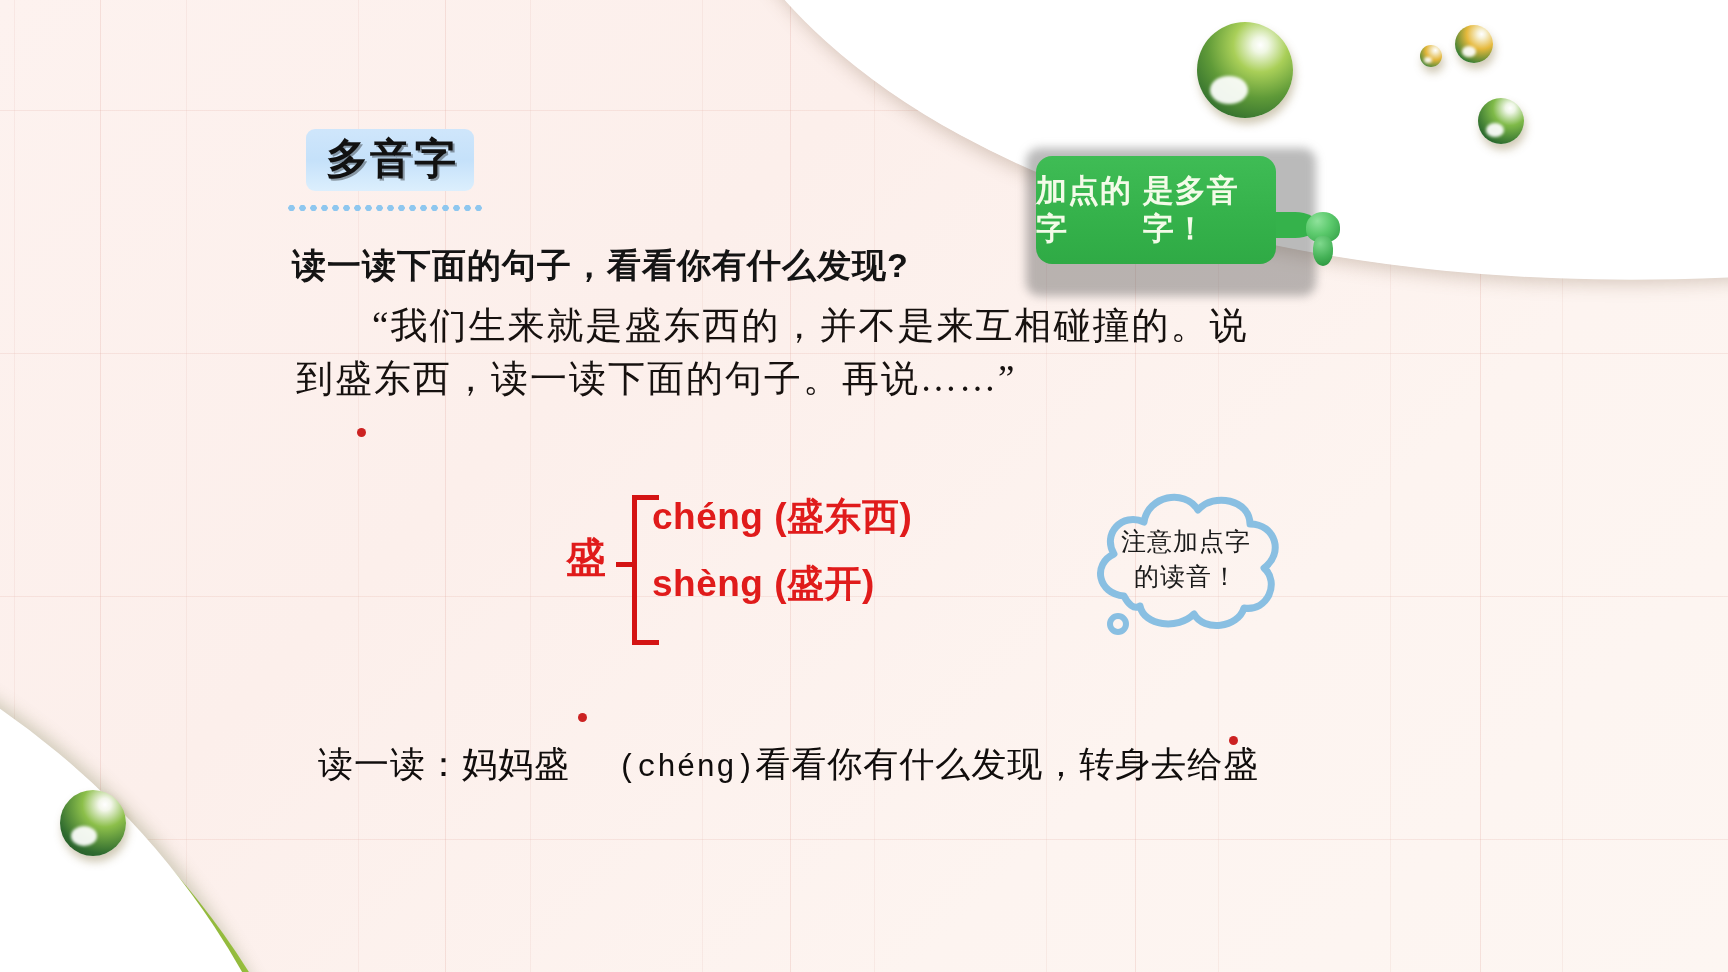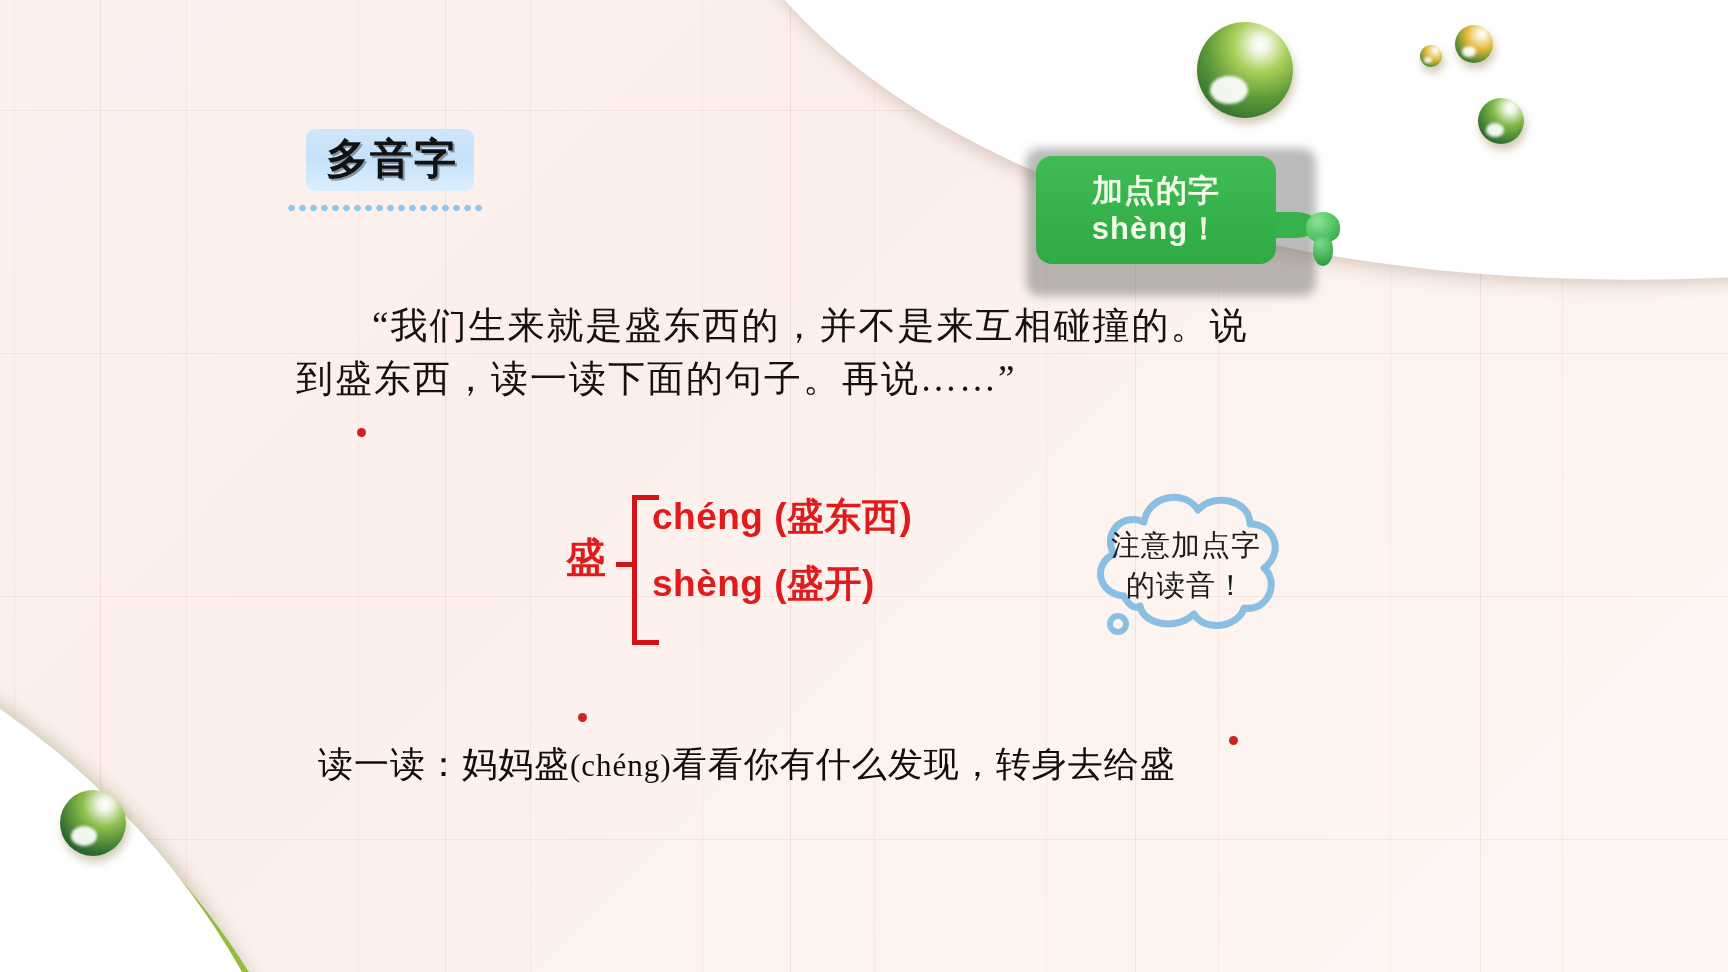--- a/index.html
+++ b/index.html
@@ -211,21 +211,21 @@
   }
   .green-bubble {
     position: absolute;
     left: 1036px;
     top: 156px;
     width: 240px;
     height: 108px;
     background: linear-gradient(180deg, #3fbc55 0%, #35b24b 55%, #2faa45 100%);
     border-radius: 16px;
     display: flex;
-    flex-direction: column;
+    flex-direction: row;
     align-items: center;
     justify-content: center;
     color: #f3fbe8;
     font-size: 31px;
     font-weight: 700;
     line-height: 1.24;
     letter-spacing: 1px;
   }
   .bubble-tail {
     position: absolute;
@@ -308,21 +308,21 @@
     height: 158px;
   }
   .cloud svg { display: block; }
   .cloud-text {
     position: absolute;
     left: 1100px;
     top: 525px;
     width: 172px;
     text-align: center;
     font-family: "Liberation Serif", serif;
-    font-size: 29px;
+    font-size: 25px;
     line-height: 1.38;
     color: #1b1b1b;
     letter-spacing: 1px;
   }
 
   
   .practice {
     position: absolute;
     left: 318px;
     top: 740px;
@@ -344,21 +344,21 @@
     background: #cc2222;
   }
   .practice-dot-2 {
     position: absolute;
     left: 1229px;
     top: 736px;
     width: 9px; height: 9px;
     border-radius: 50%;
     background: #cc2222;
   }
-  .pinyin-inline { font-family: Liberation Serif, serif; font-size: 31px; }
+  .pinyin-inline { font-family: Liberation Mono, monospace; font-size: 31px; margin-left: 48px; }
 </style>
 </head>
 <body>
 
 <div id="slide">
 
   <div class="grid-overlay"></div>
   <div class="grid-overlay fine"></div>
 
   <div class="corner-top"></div>
@@ -370,32 +370,33 @@
   <div class="droplet d5" style="left:1197px; top:22px;"></div>
   <div class="droplet d3" style="left:1420px; top:45px;"></div>
   <div class="droplet d2" style="left:1455px; top:25px;"></div>
   <div class="droplet d4" style="left:1478px; top:98px;"></div>
   <div class="droplet d1" style="left:60px; top:790px;"></div>
 
   <div class="title-chip"></div>
   <div class="title-chip-text">多音字</div>
   <div class="title-underline"></div>
 
+  <div class="prompt-heading">读一读下面的句子，看看你有什么发现?</div>
 
   <div class="quote-block">
     <div class="quote-line-1">“我们生来就是盛东西的，并不是来互相碰撞的。说</div>
     <div>到盛东西，读一读下面的句子。再说……”</div>
   </div>
   <div class="quote-dot"></div>
 
   <div class="green-bubble-shadow"></div>
   <div class="bubble-tail"></div>
   <div class="green-bubble">
     <span>加点的字</span>
-    <span>shèng！</span>
+    <span>是多音字！</span>
   </div>
   <div class="push-pin">
     <div class="pin-head"></div>
     <div class="pin-body"></div>
   </div>
 
   <div class="poly-char">盛</div>
   <div class="poly-bracket"></div>
   <div class="poly-bracket-nub"></div>
 

